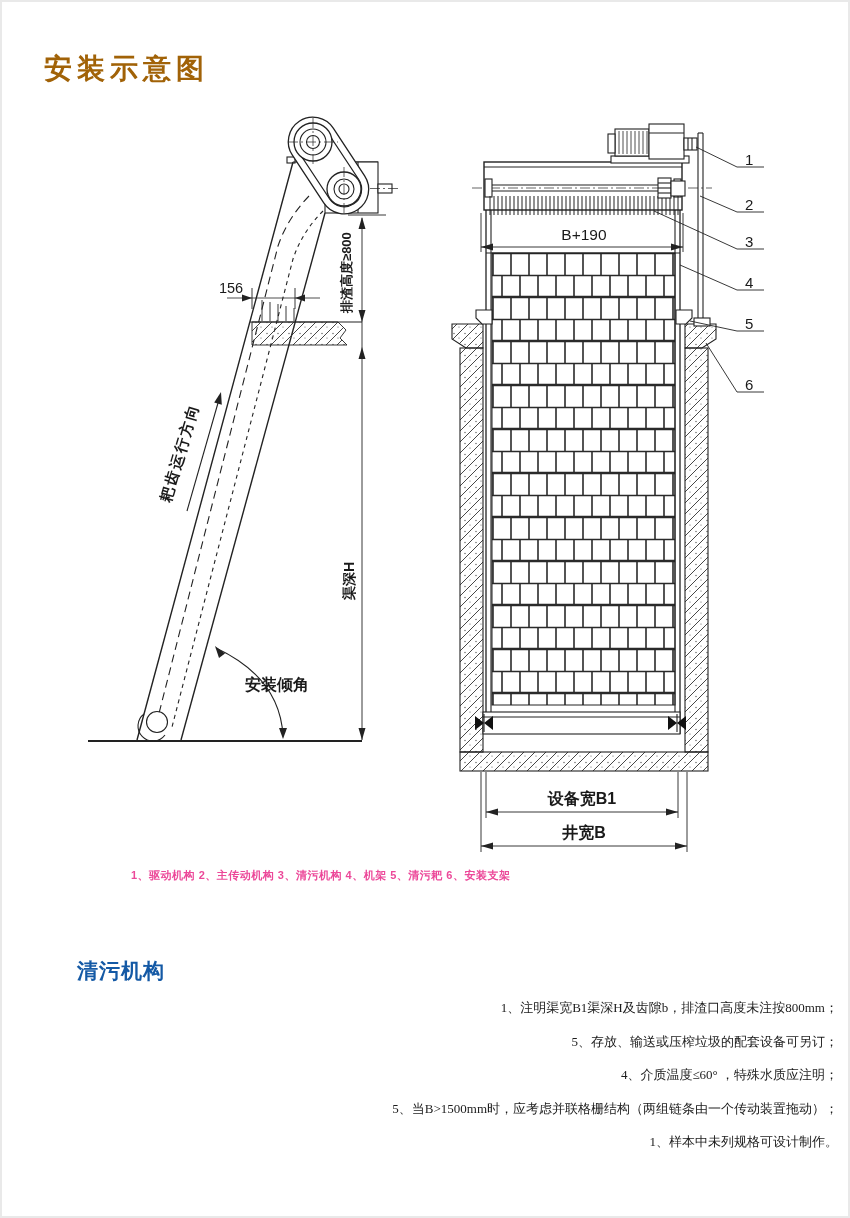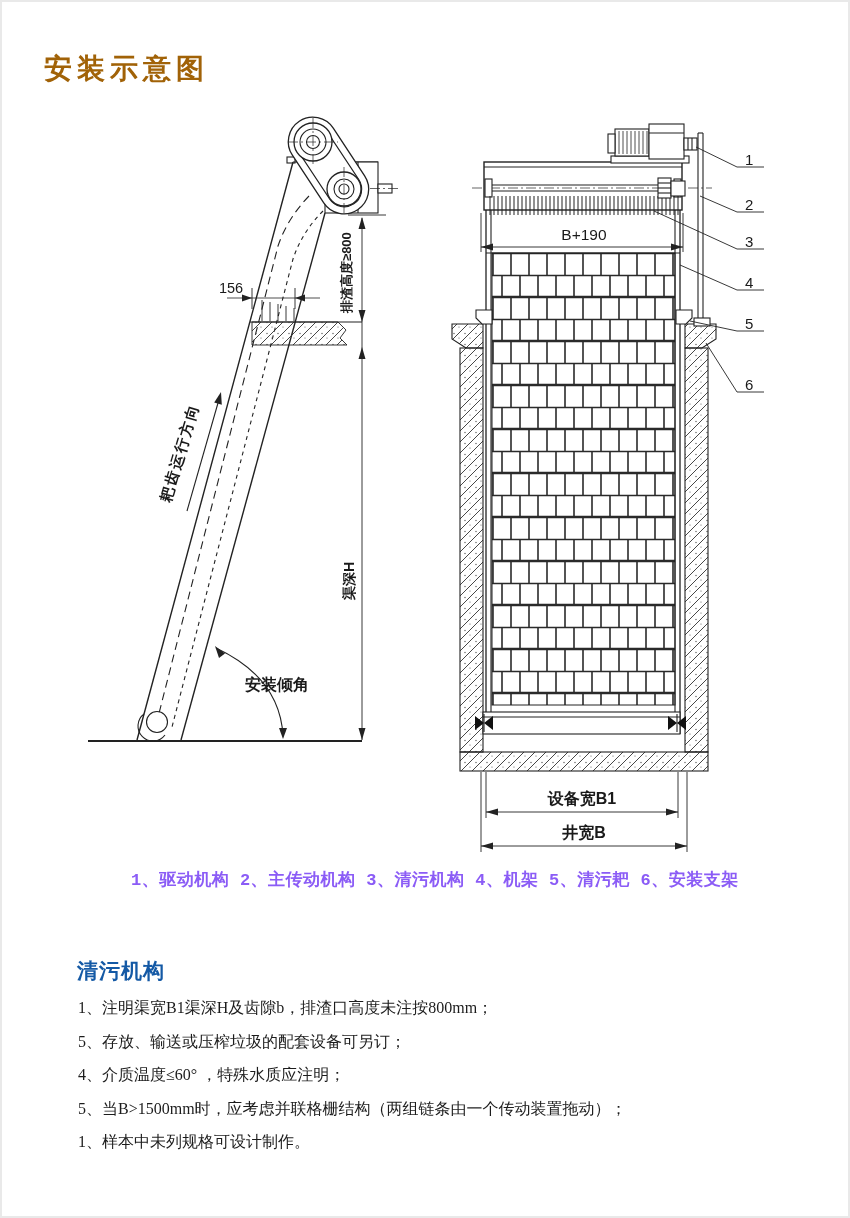--- a/index.html
+++ b/index.html
@@ -1,26 +1,26 @@
 <!DOCTYPE html>
 <html><head>
 <meta charset="utf-8">
 <style>
   html,body{margin:0;padding:0;background:#fff;}
   .page{position:relative;width:850px;height:1218px;background:#fff;overflow:hidden;
         font-family:"Liberation Sans",sans-serif;box-shadow:inset 0 0 0 2px #e9e9e9;}
   .title{position:absolute;left:44px;top:50px;font-size:28px;font-weight:bold;
          color:#a16207;letter-spacing:5px;}
   .drawing{position:absolute;left:0;top:0;}
-  .caption{position:absolute;left:131px;top:868px;font-size:17px;font-weight:bold;
-           color:#8b5cf6;letter-spacing:0.5px;white-space:nowrap;font-family:Liberation Mono, monospace;}
+  .caption{position:absolute;left:131px;top:868px;font-size:11px;font-weight:bold;
+           color:#ec4899;letter-spacing:0.5px;white-space:nowrap;}
   .order-heading{position:absolute;left:77px;top:957px;font-size:21px;font-weight:bold;
                  color:#1459a5;letter-spacing:1px;}
   .notes{position:absolute;left:78px;top:991px;width:760px;
-         font-family:"Liberation Serif",serif;font-size:16px;color:#1c1c1c;}
+         font-family:"Liberation Serif",serif;font-size:13px;color:#1c1c1c;text-align:right;}
   .notes .note{line-height:33.6px;white-space:nowrap;}
   svg text{font-family:"Liberation Sans",sans-serif;fill:#1a1a1a;}
 </style>
 </head>
 <body>
 
 <div class="page">
 
   <div class="title">安装示意图</div>
 

